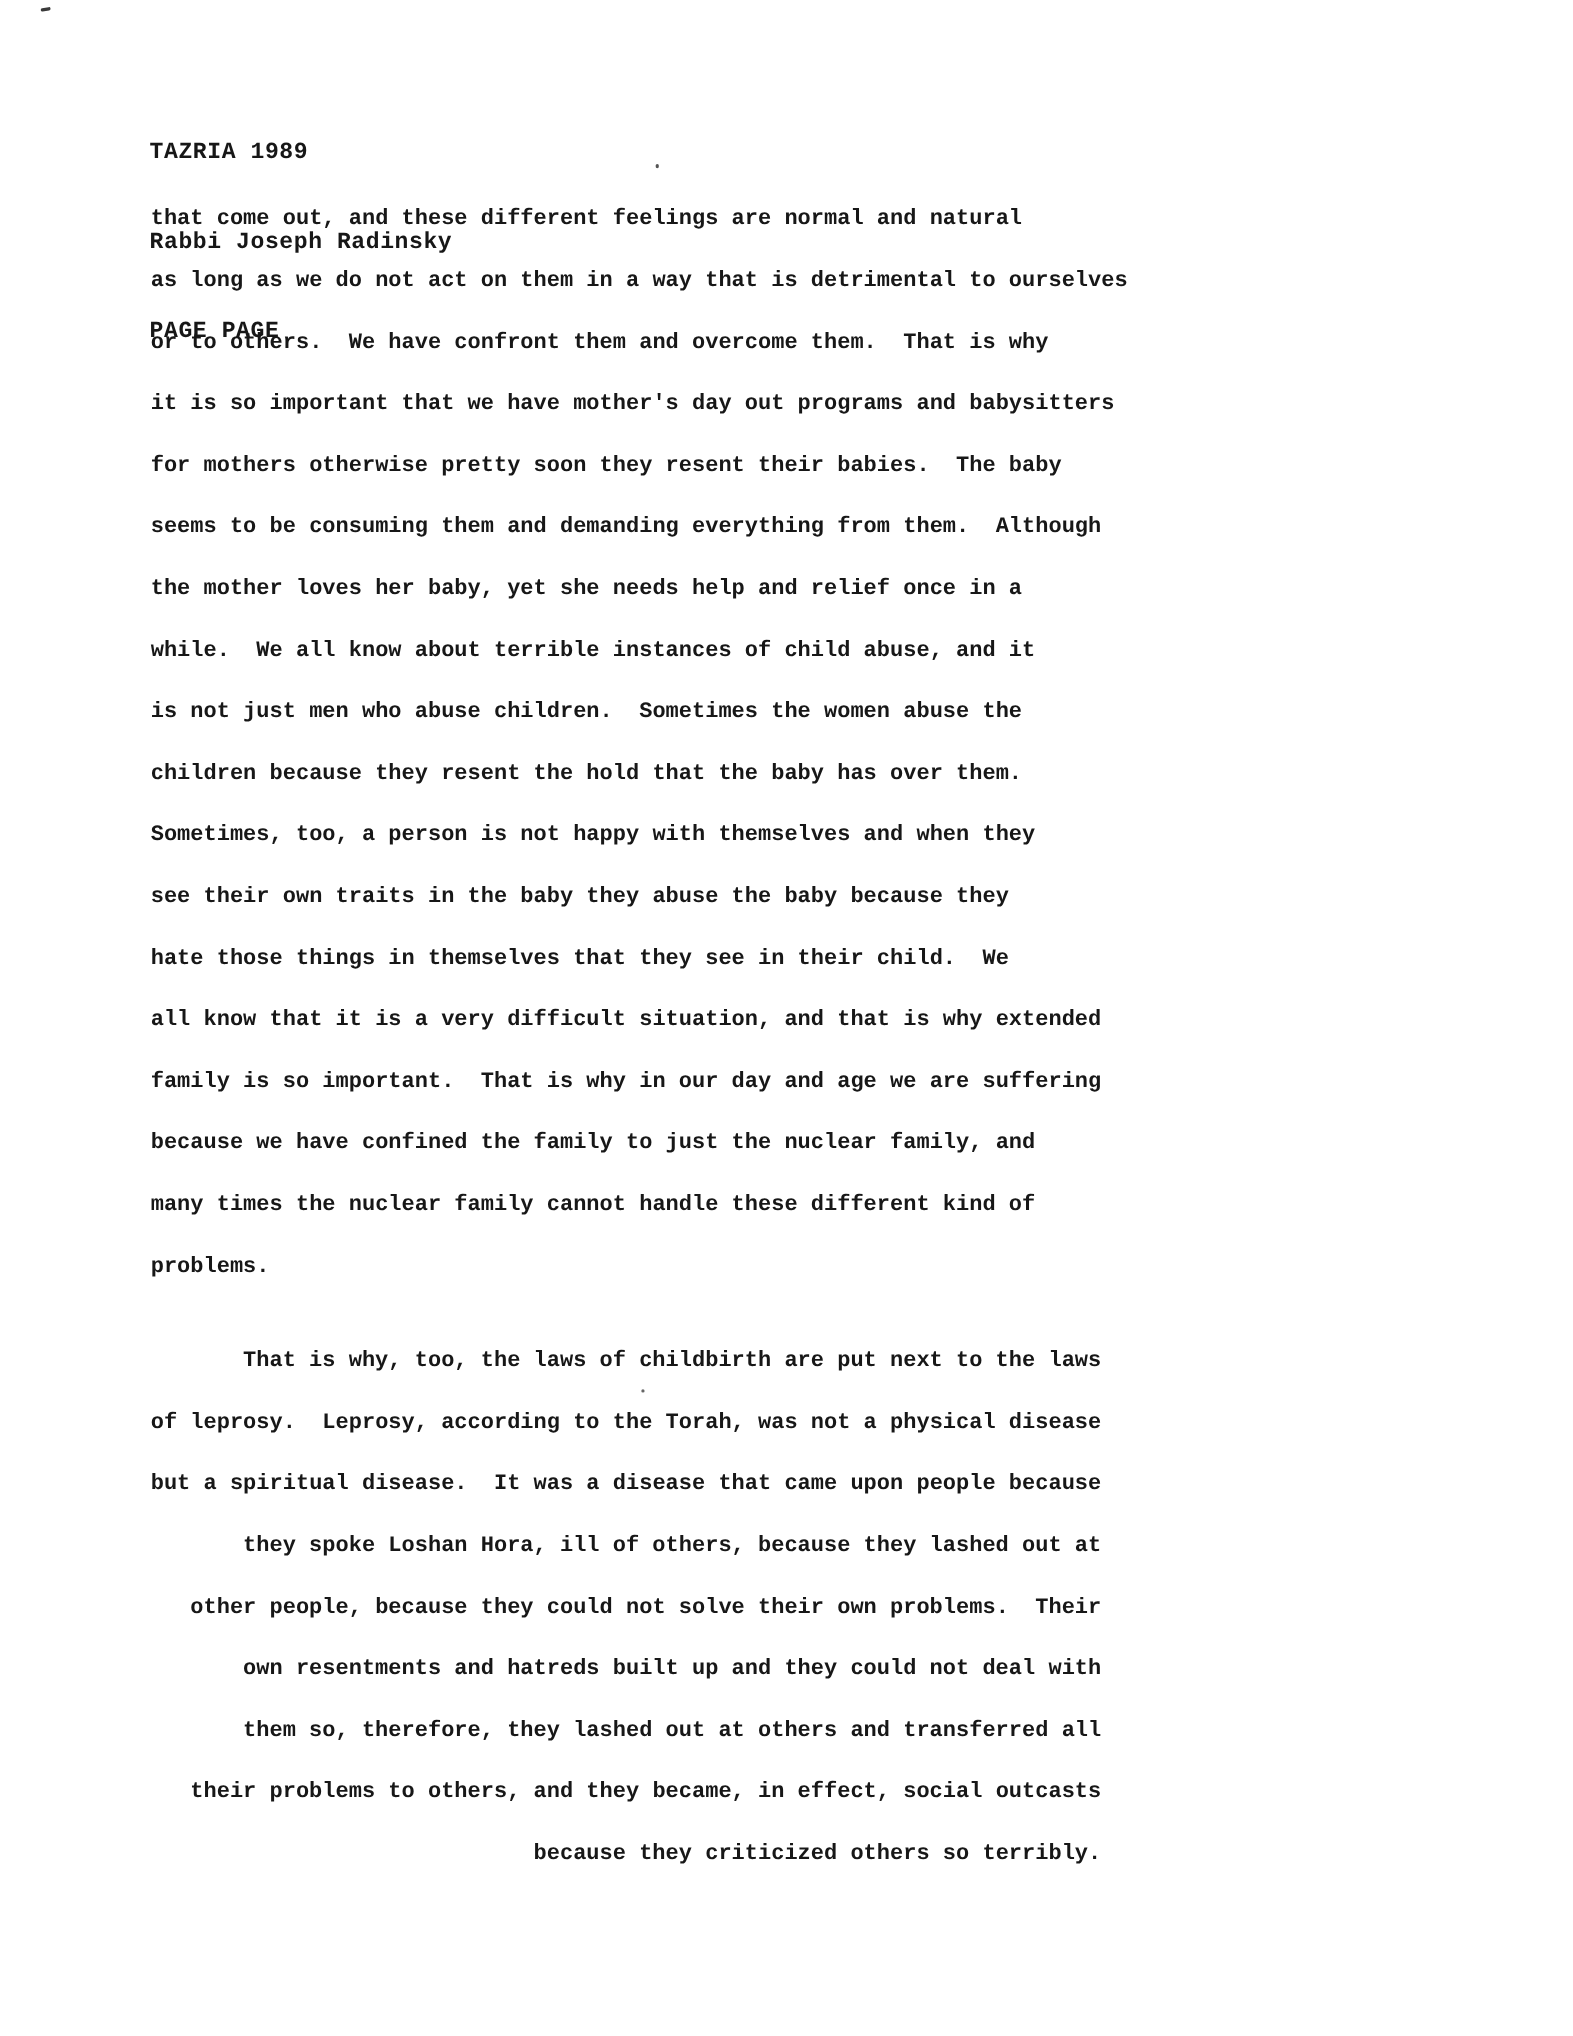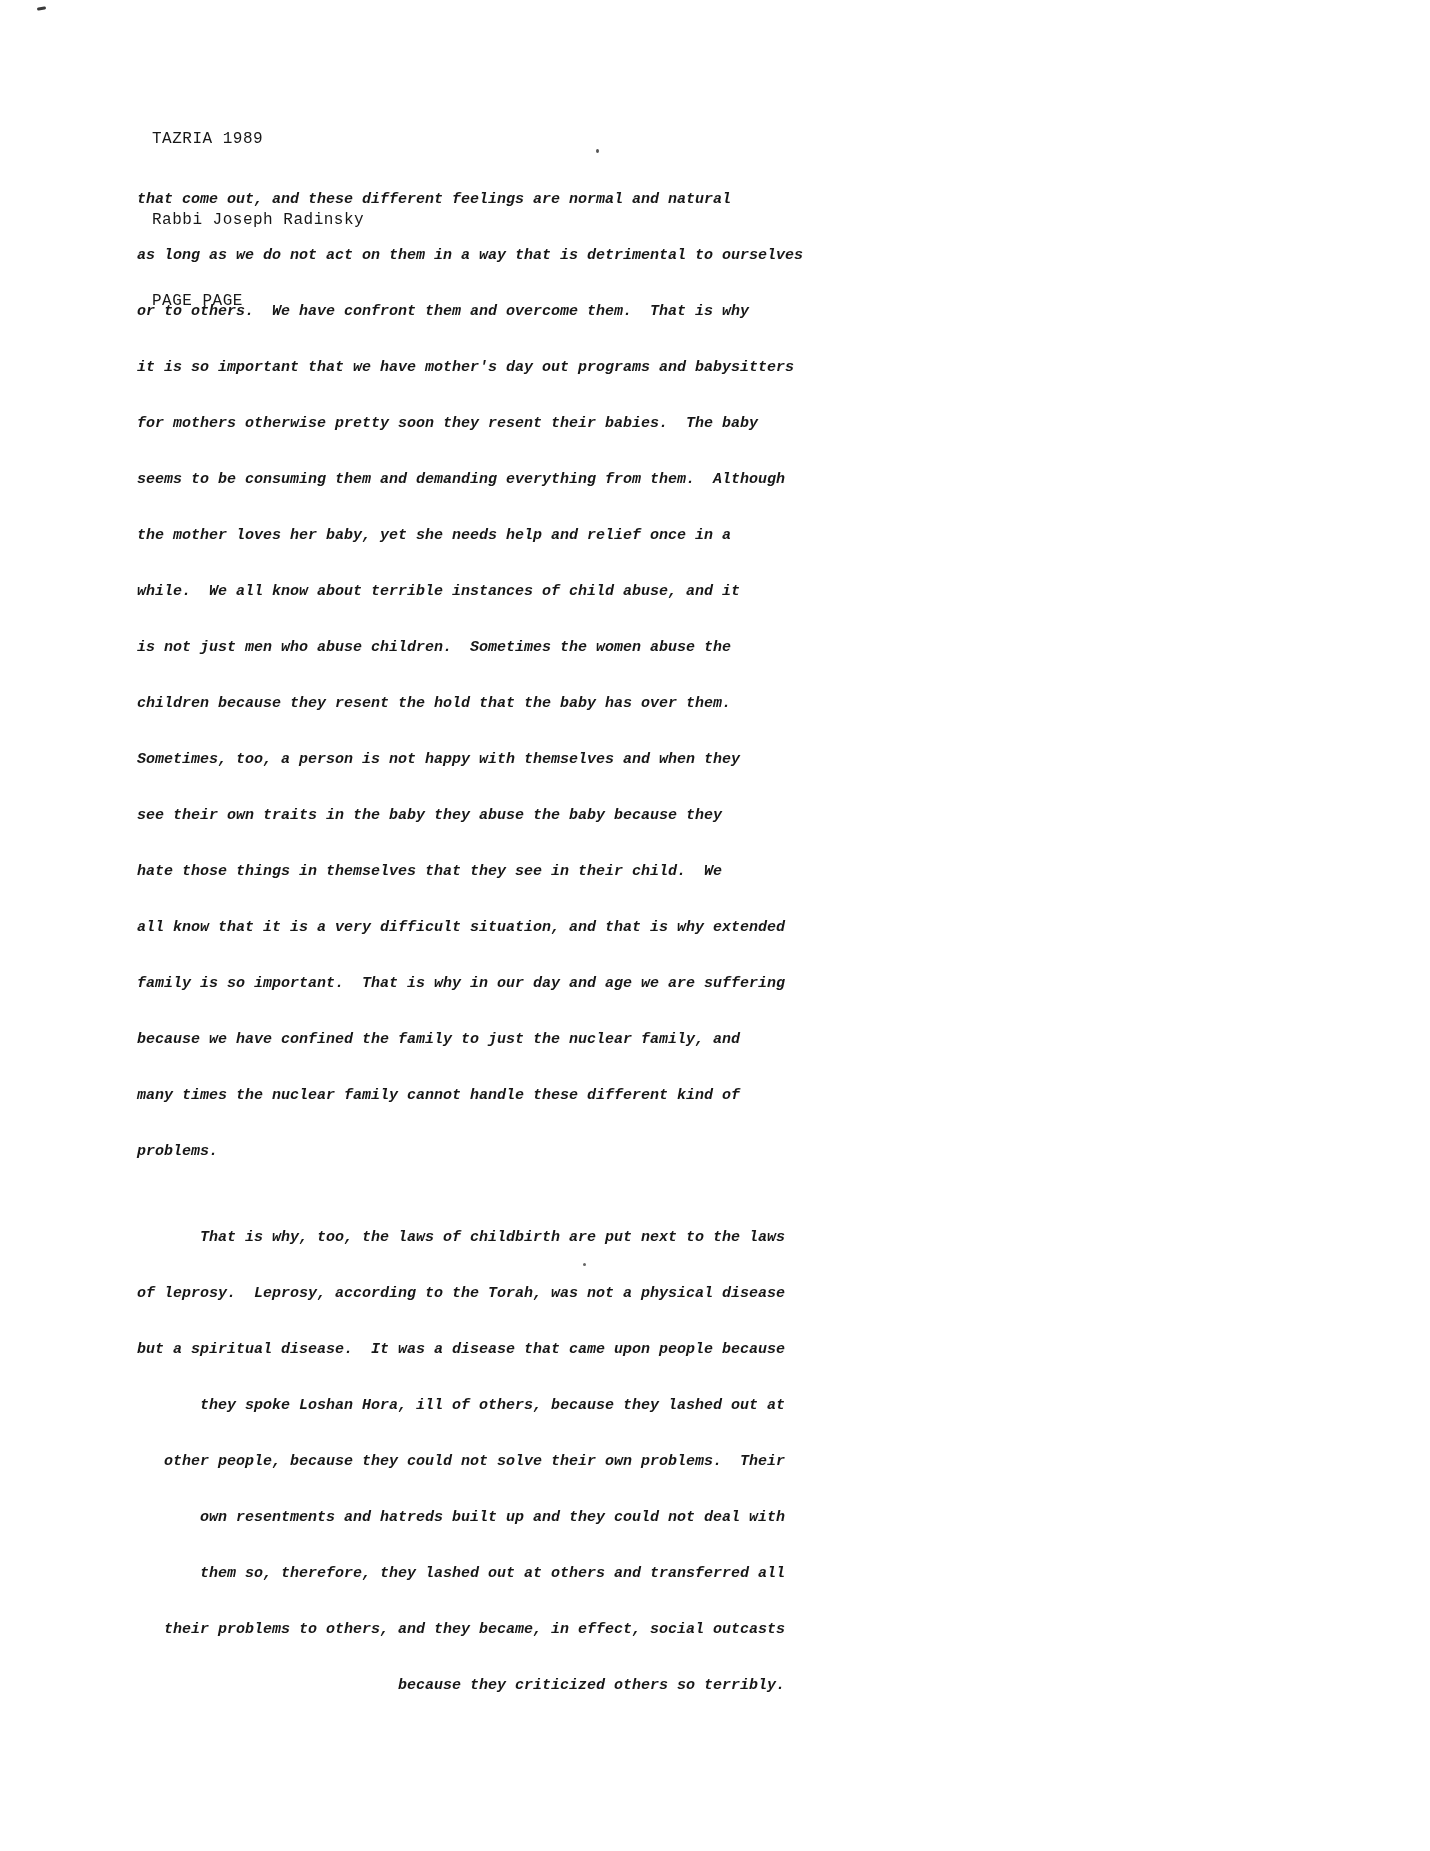--- a/index.html
+++ b/index.html
@@ -14,36 +14,35 @@
     overflow: hidden;
   }
   .page {
     position: relative;
     width: 1430px;
     height: 1851px;
     background: #ffffff;
   }
   .doc-header {
     position: absolute;
-    left: 152px;
+    left: 136px;
     top: 72px;
-    font-size: 16px;
+    font-size: 21px;
     line-height: 27px;
-    font-weight: 400;
+    font-weight: 700;
     letter-spacing: 0.5px;
     white-space: pre;
   }
   .para {
     position: absolute;
     left: 137px;
-    font-size: 15px;
+    font-size: 20px;
     line-height: 56px;
     font-weight: 700;
     white-space: pre;
-    font-style: italic;
   }
   .p1 { top: 172px; }
   .p2 { top: 1210px; text-align: right; }
   .line { white-space: pre; }
   .artifact {
     position: absolute;
     background: #3a3a3a;
   }
   .artifact.dash {
     left: 37px;

